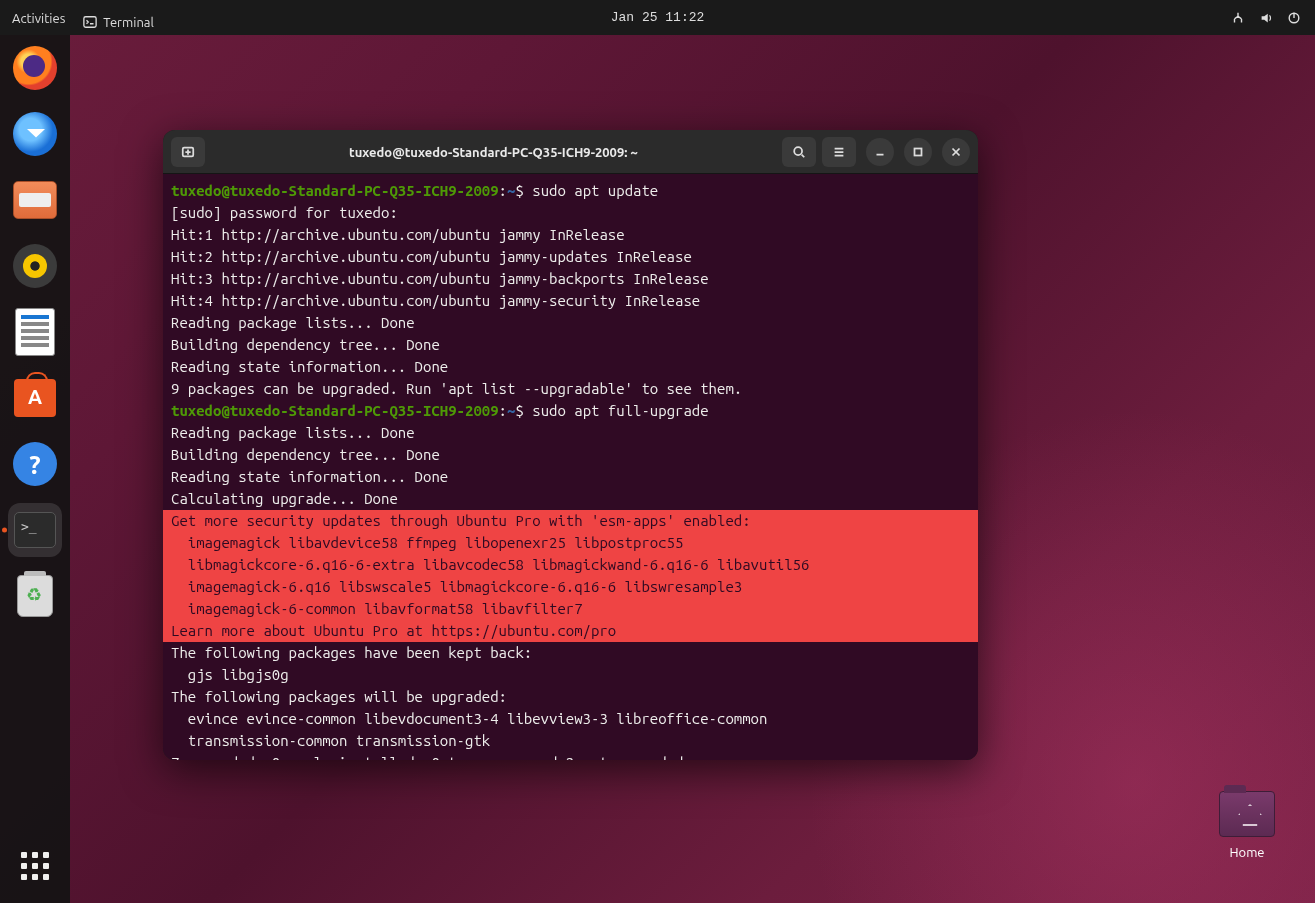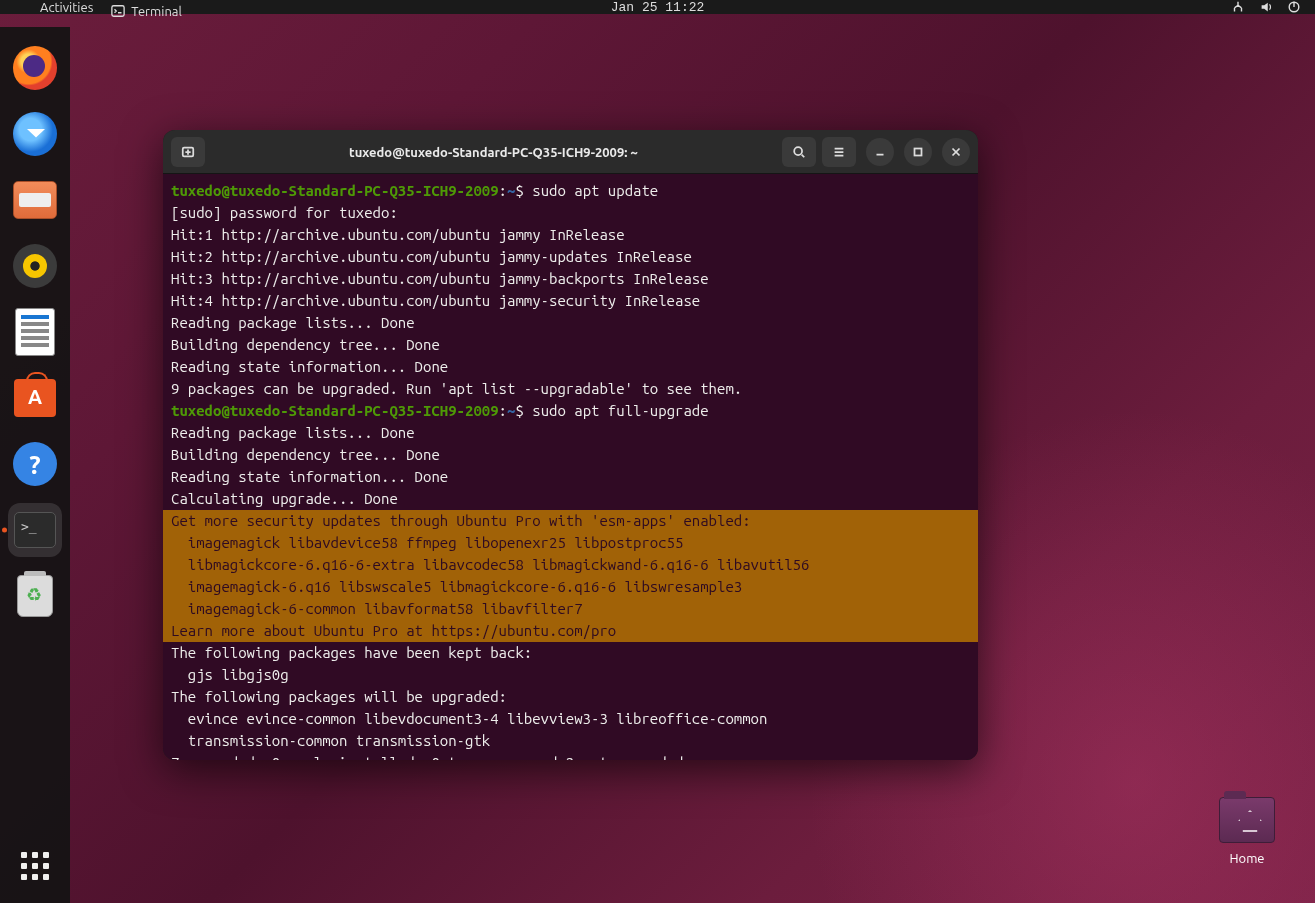--- a/index.html
+++ b/index.html
@@ -13,27 +13,26 @@
     position: absolute;
     right: 0; bottom: 0;
     width: 600px; height: 600px;
     background: radial-gradient(ellipse at 70% 80%, rgba(194,60,113,0.35) 0%, rgba(194,60,113,0) 55%);
     pointer-events: none;
   }
 
   
   .topbar {
     position: absolute; top: 0; left: 0; right: 0;
-    height: 14px;
+    height: 35px;
     background: #1a1a1a;
     color: #ddd;
     display: flex; align-items: center;
     font-size: 13px;
     z-index: 10;
-    padding-left: 28px;
   }
   .topbar .left { display: flex; align-items: center; gap: 18px; padding-left: 12px; }
   .topbar .center { position: absolute; left: 50%; transform: translateX(-50%); font-family: Liberation Mono, monospace; }
   .topbar .right { margin-left: auto; display: flex; align-items: center; gap: 14px; padding-right: 14px; }
   .topbar .app-indicator { display: flex; align-items: center; gap: 6px; margin-top: 8px; }
   .topbar svg { width: 14px; height: 14px; fill: #ddd; display: block; }
   .topbar .clickable { cursor: pointer; }
 
   
   .dock {
@@ -87,21 +86,21 @@
   .software-ic::after{content:"A";position:absolute;color:#fff;font-weight:bold;font-size:20px;left:14px;top:6px;}
   .help-ic{width:44px;height:44px;border-radius:50%;background:#3584e4;color:#fff;display:flex;align-items:center;justify-content:center;font-size:26px;font-weight:bold;}
   .term-ic{width:42px;height:36px;border-radius:5px;background:#2b2b2b;border:1px solid #555;position:relative;}
   .term-ic::before{content:">_";position:absolute;color:#ccc;font-family:monospace;font-size:13px;left:6px;top:6px;}
   .trash-ic{width:36px;height:42px;background:#dcdcdc;border-radius:4px 4px 6px 6px;position:relative;border:1px solid #999;}
   .trash-ic::before{content:"";position:absolute;top:-5px;left:6px;right:6px;height:5px;background:#bbb;border-radius:2px 2px 0 0;}
   .trash-ic::after{content:"♻";position:absolute;color:#4caf50;font-size:18px;left:8px;top:8px;}
 
   
   .desktop-home {
-    position: absolute; right: 40px; bottom: 38px;
+    position: absolute; right: 40px; bottom: 44px;
     text-align: center; color: #fff; font-size: 13px;
     z-index: 2;
   }
   .desktop-home .folder-ic{
     width:56px;height:46px;margin:0 auto 8px;
     background:linear-gradient(#7a3a6b,#5c2a52);
     border-radius:4px;position:relative;border:1px solid #3e1d38;
   }
   .desktop-home .folder-ic::before{content:"";position:absolute;top:-7px;left:4px;width:22px;height:8px;background:#5c2a52;border-radius:3px 3px 0 0;}
   .desktop-home .folder-ic::after{content:"";position:absolute;left:18px;top:12px;width:20px;height:18px;background:none;border:2px solid #d8c8d4;clip-path:polygon(50% 0,100% 50%,80% 50%,80% 100%,20% 100%,20% 50%,0 50%);}
@@ -152,21 +151,21 @@
     white-space: pre;
     position: relative;
   }
   .terminal-body::-webkit-scrollbar { width:10px; }
   .terminal-body::-webkit-scrollbar-track { background:#300a24; }
   .terminal-body::-webkit-scrollbar-thumb { background:#6a4a5e;border-radius:5px; }
   .p-user { color: #4e9a06; font-weight: bold; }
   .p-colon { color: #eeeeec; }
   .p-path { color: #3465a4; font-weight: bold; }
   .hl-block {
-    background: #a16207; color: #2e0a22;
+    background: #ef4444; color: #2e0a22;
     display: block;
     margin-left: -8px; margin-right: -8px;
     padding-left: 8px; padding-right: 20px;
   }
   .cursor-block {
     display: inline-block; width: 9px; height: 16px;
     background: #eeeeec; vertical-align: text-bottom;
   }
 </style>
 </head>

